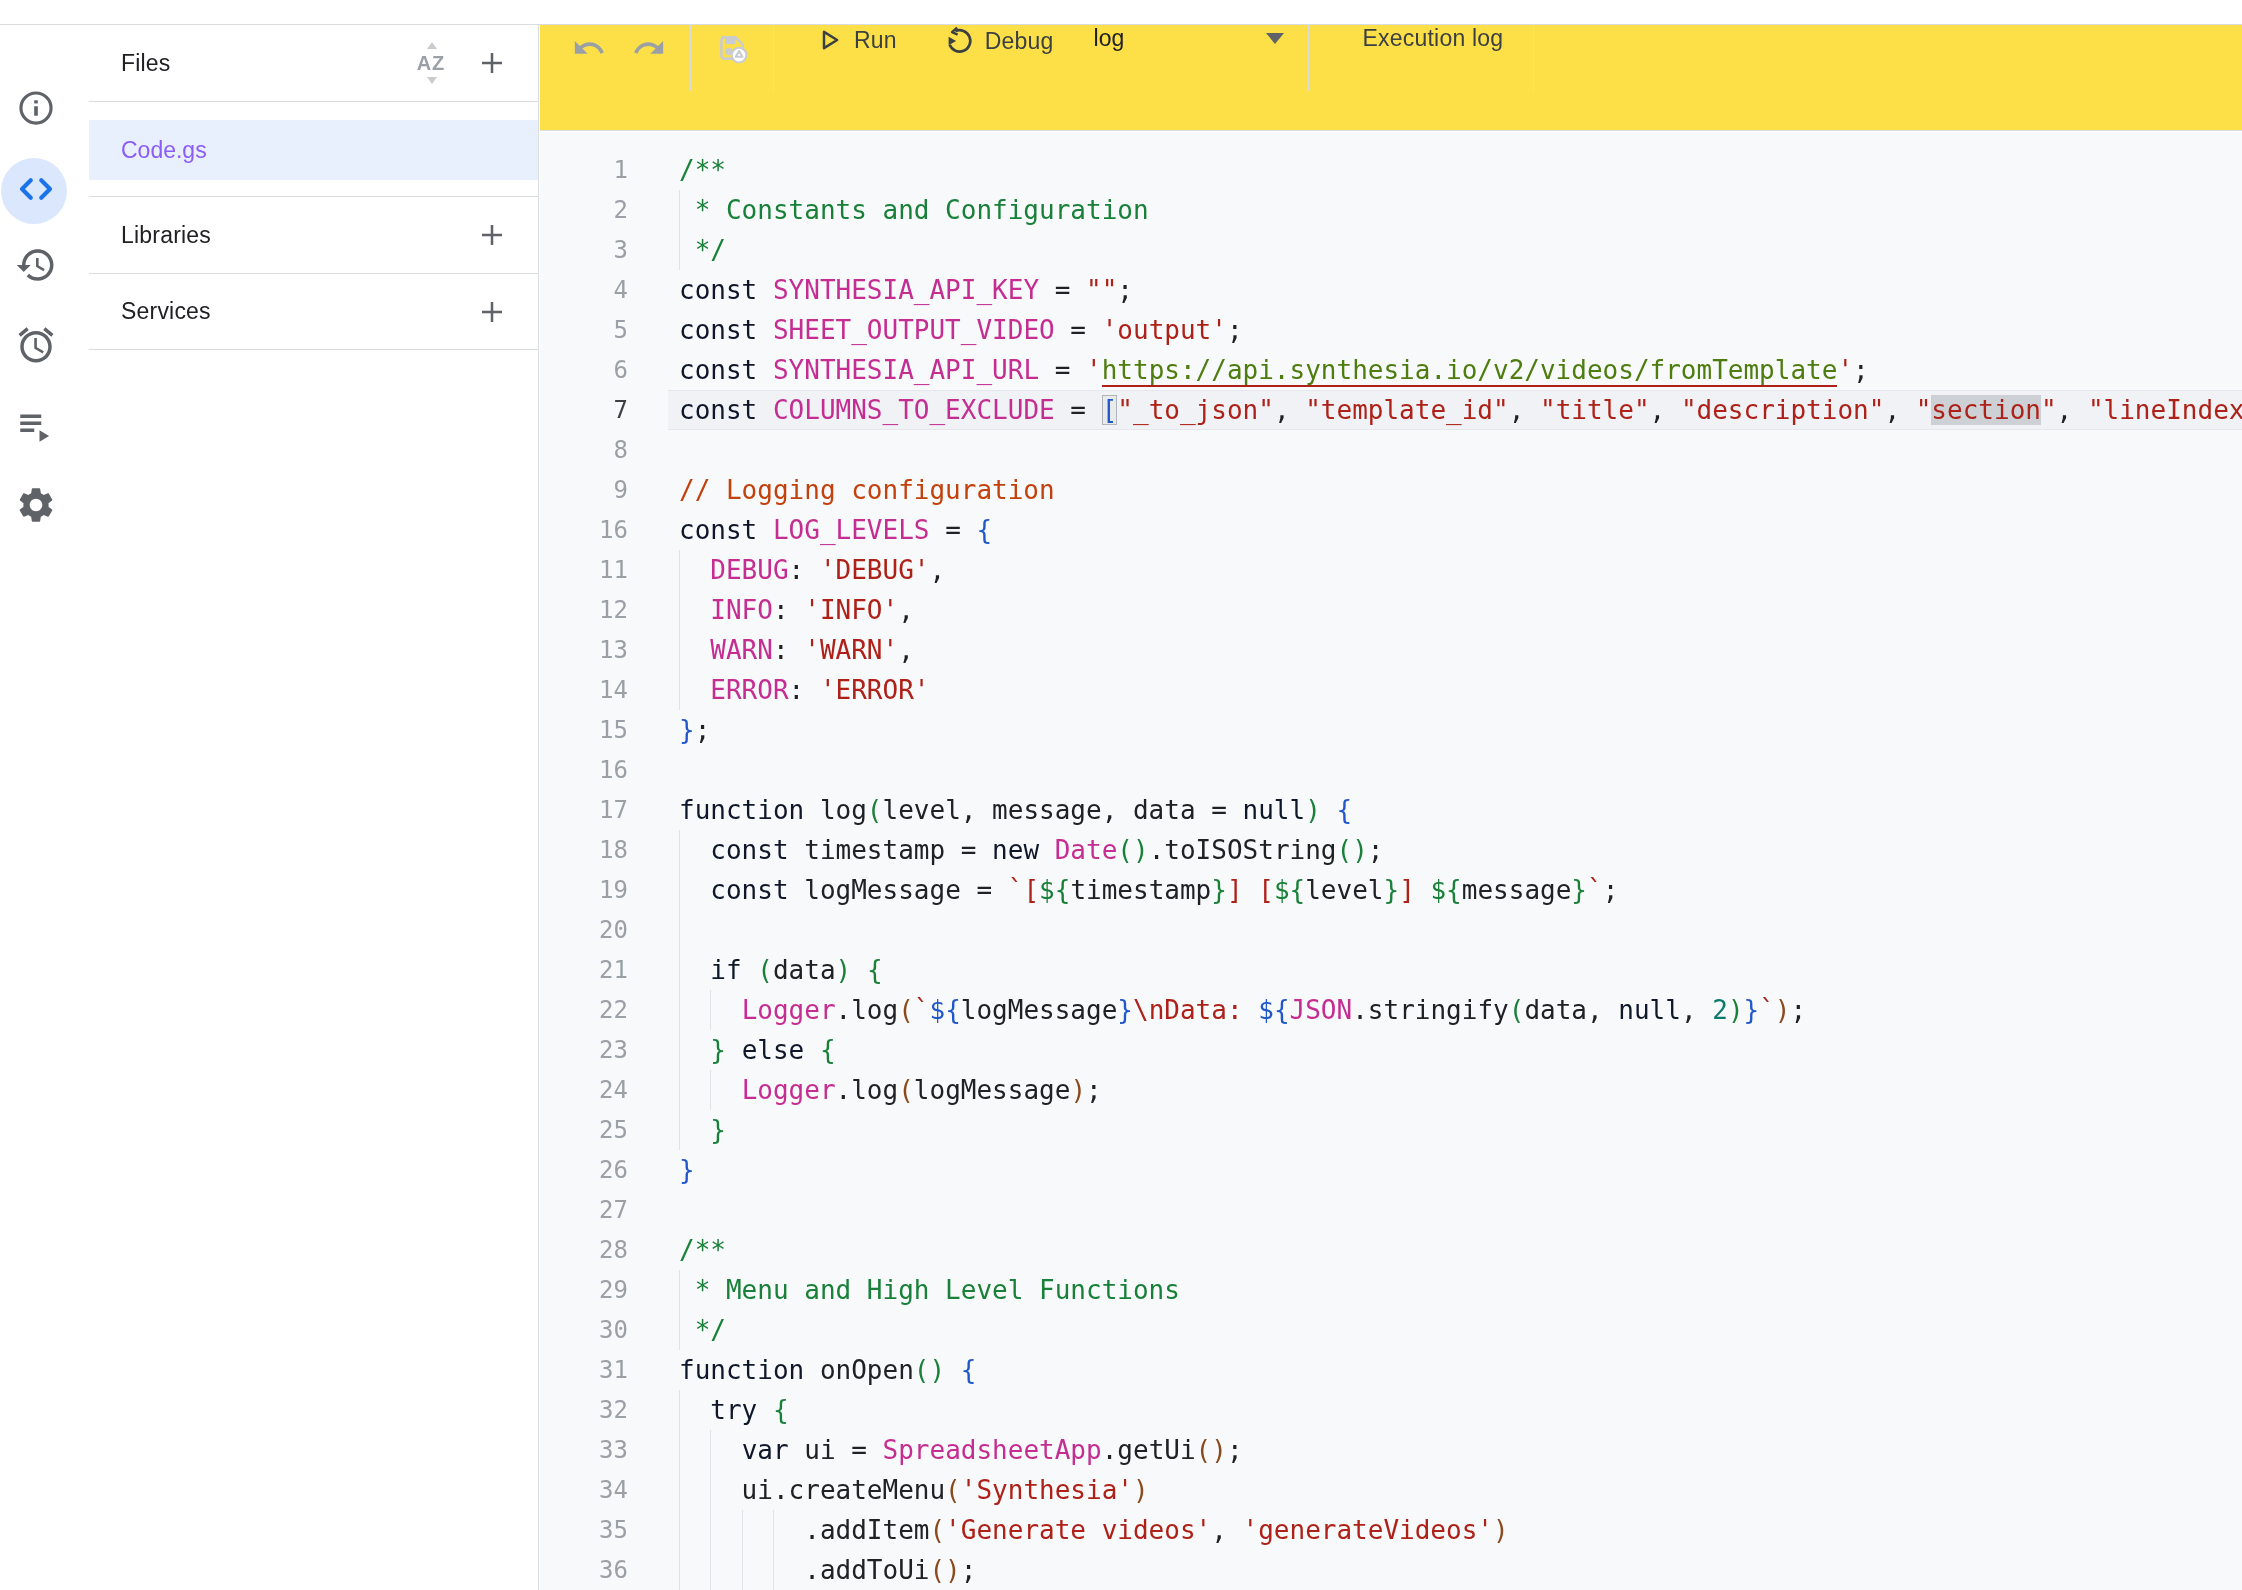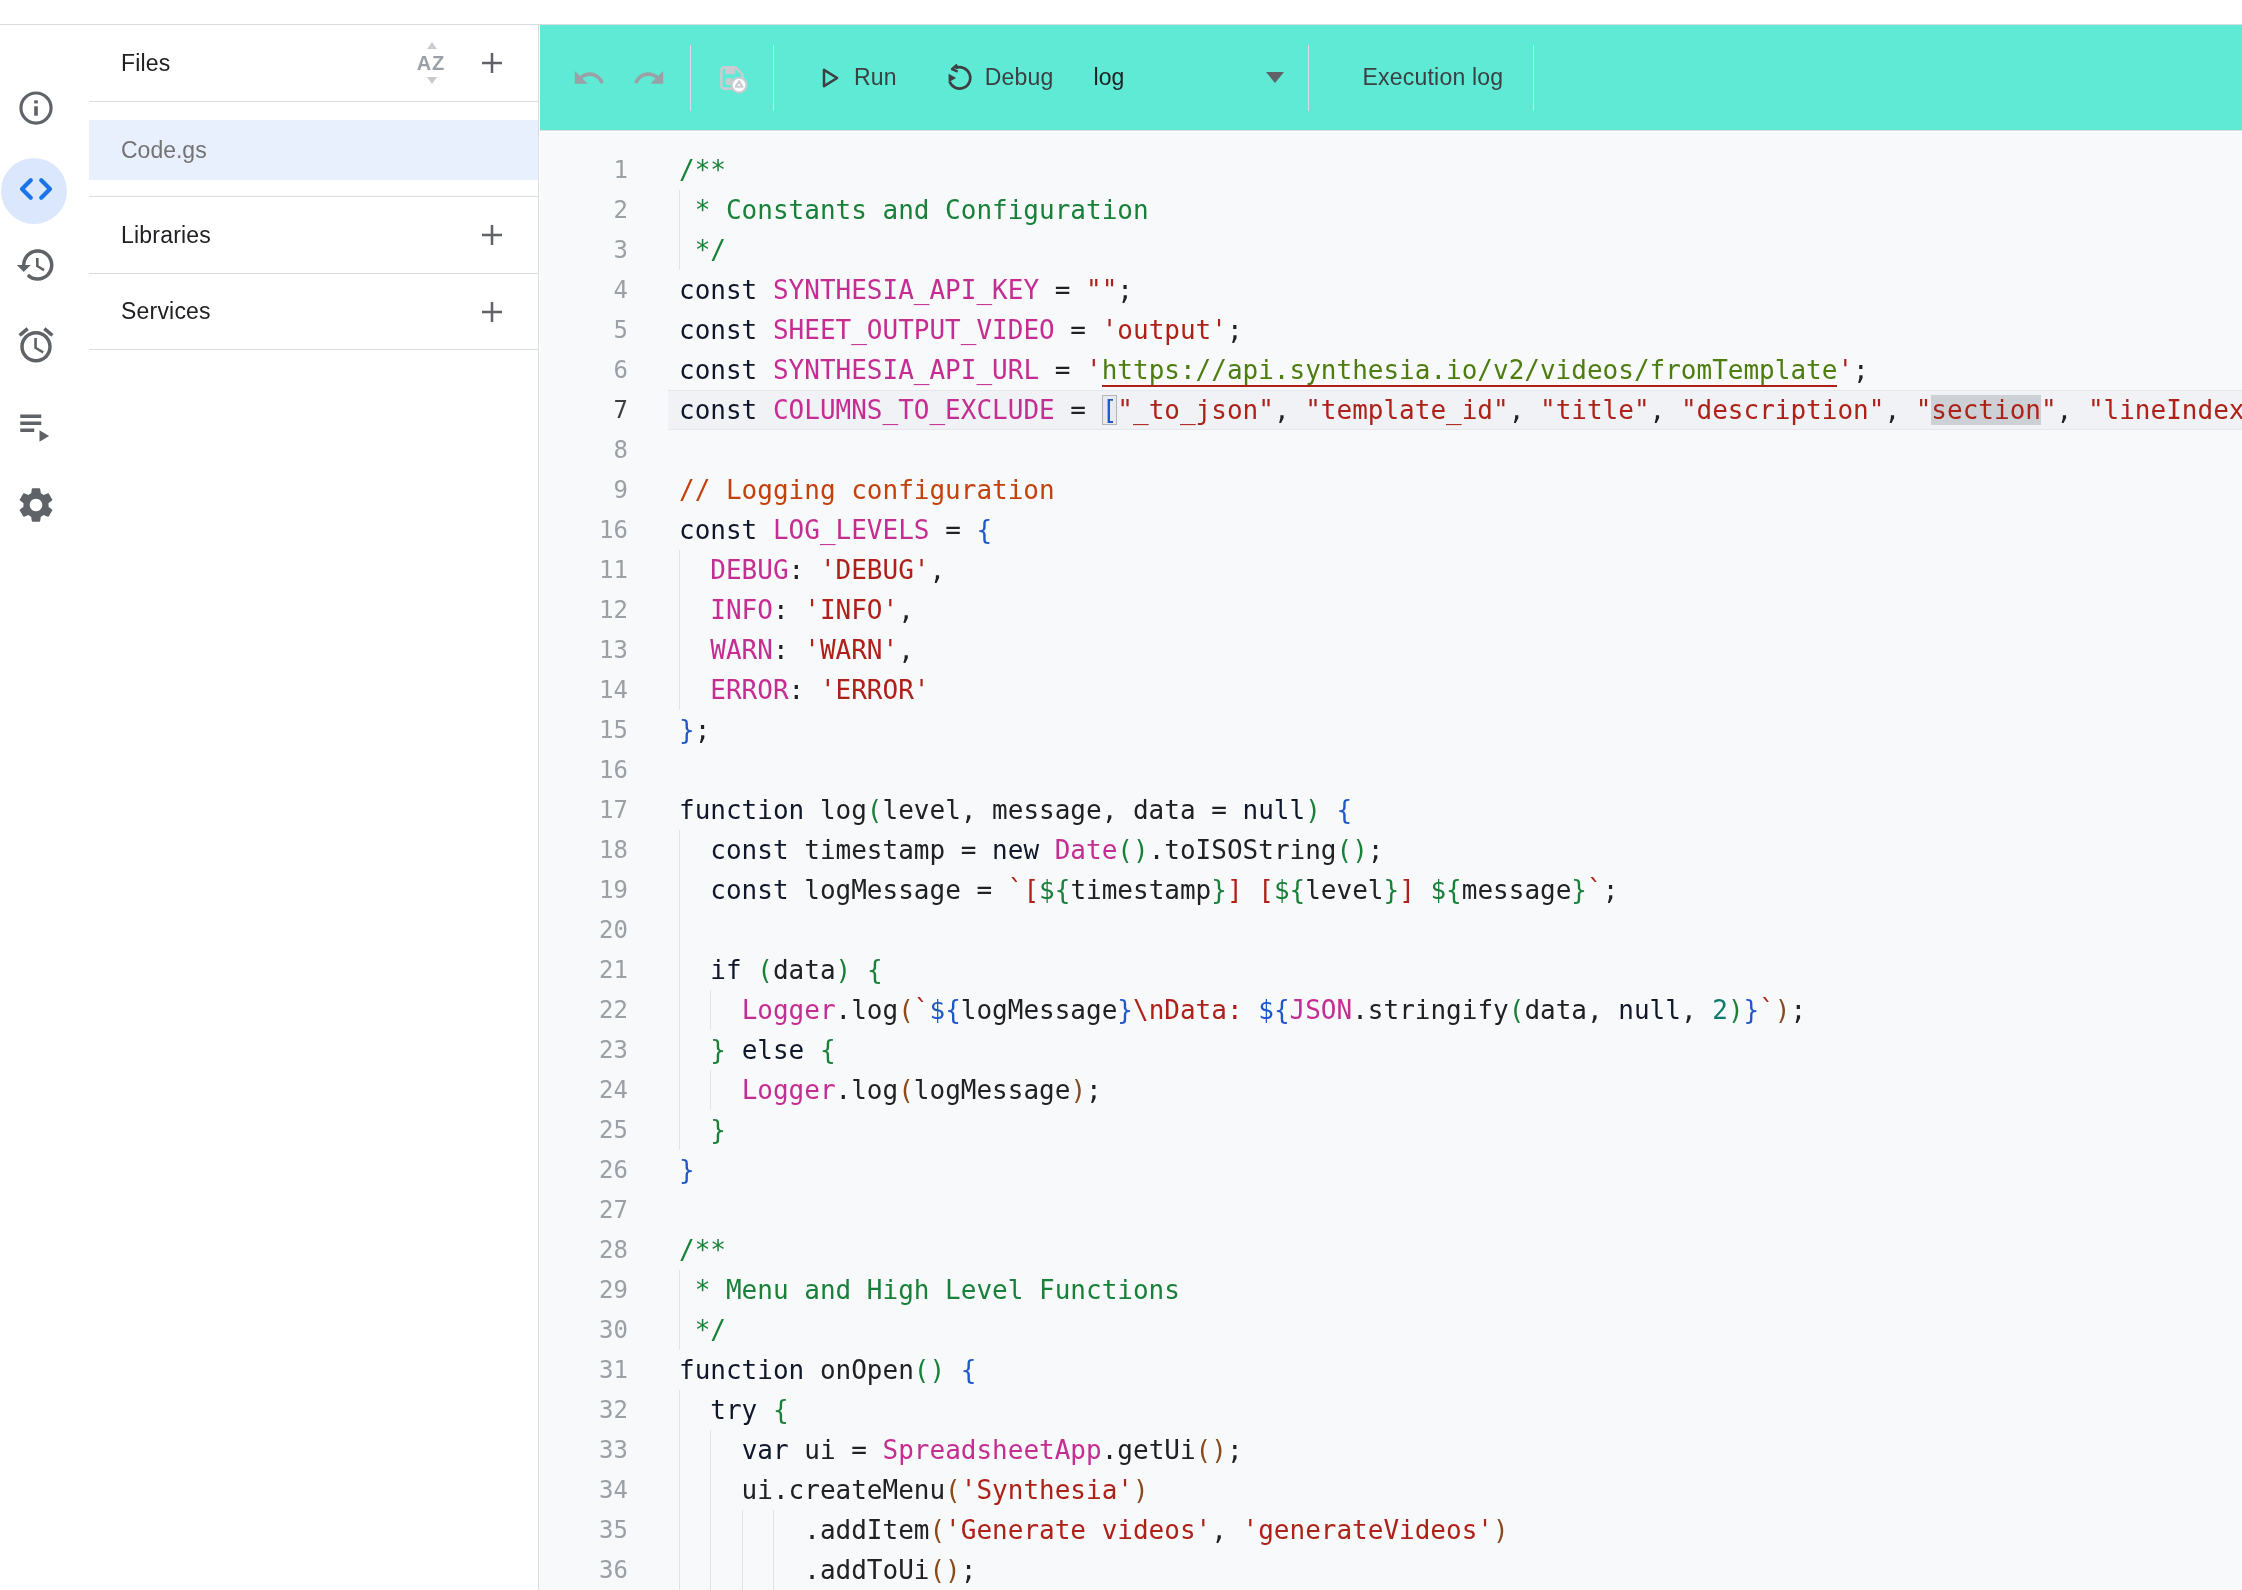--- a/index.html
+++ b/index.html
@@ -29,31 +29,31 @@
   .sort-letters { font-size:20px; font-weight:600; color:#9AA0A6; letter-spacing:1px; }
   .sort-up, .sort-down { position:absolute; left:19px; width:0; height:0;
                          border-left:5px solid transparent; border-right:5px solid transparent; }
   .sort-up   { top:1px;  border-bottom:7px solid #C8CBCF; }
   .sort-down { bottom:1px; border-top:7px solid #C8CBCF; }
   .plus-btn { width:40px; height:40px; display:flex; align-items:center; justify-content:center; cursor:pointer; }
   .plus-btn svg { width:32px; height:32px; }
 
   .file-row { margin-top:18px; height:60px; background:#E8F0FE;
               display:flex; align-items:center; padding-left:32px; cursor:pointer; }
-  .file-row .file-label { font-size:23px; color:#737373; }
+  .file-row .file-label { font-size:23px; color:#8b5cf6; }
   .side-gap { height:16px; }
   .section-row { height:77px; border-top:1px solid #DADCE0;
                  display:flex; align-items:center; padding:0 26px 0 32px; cursor:pointer; }
   .section-row.last { border-bottom:1px solid #DADCE0; }
   .section-label { font-size:23px; color:#202124; font-weight:500; letter-spacing:.2px; }
   .section-row .spacer { flex:1; }
 
   
-  .toolbar { position:absolute; left:540px; top:25px; right:0; height:106px; background:#5eead4;
-             border-bottom:1px solid #DADCE0; display:flex; align-items:center; padding-left:26px; }
+  .toolbar { position:absolute; left:540px; top:25px; right:0; height:106px; background:#fde047;
+             border-bottom:1px solid #DADCE0; display:flex; align-items:flex-start; padding-left:26px; }
   .tb-icon { width:46px; height:46px; display:flex; align-items:center; justify-content:center; cursor:pointer; }
   .tb-icon svg { width:34px; height:34px; }
   .tb-divider { width:1px; height:66px; background:#DADCE0; }
   .tb-group { display:flex; align-items:center; cursor:pointer; }
   .tb-label { font-size:23px; color:#3C4043; font-weight:500; margin-left:10px; letter-spacing:.2px; }
   .fn-select { display:flex; align-items:center; width:190px; cursor:pointer; }
   .fn-value { font-size:23px; color:#202124; }
   .fn-caret { margin-left:auto; width:0; height:0; border-left:9px solid transparent;
               border-right:9px solid transparent; border-top:11px solid #5F6368; }
   .exec-log { font-size:23px; color:#3C4043; font-weight:500; padding:0 30px; cursor:pointer; letter-spacing:.2px; }

